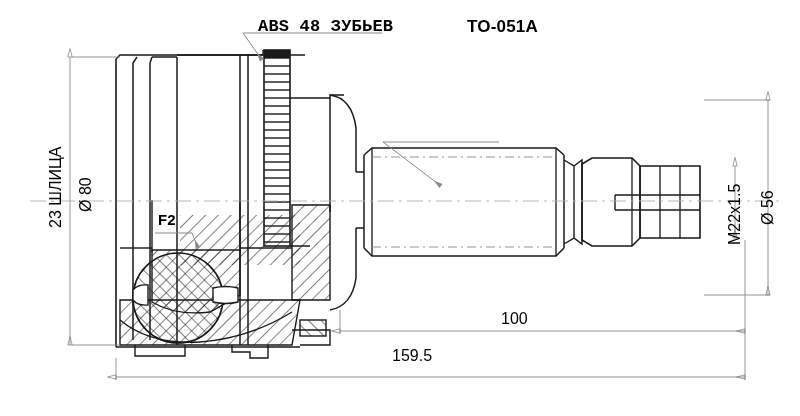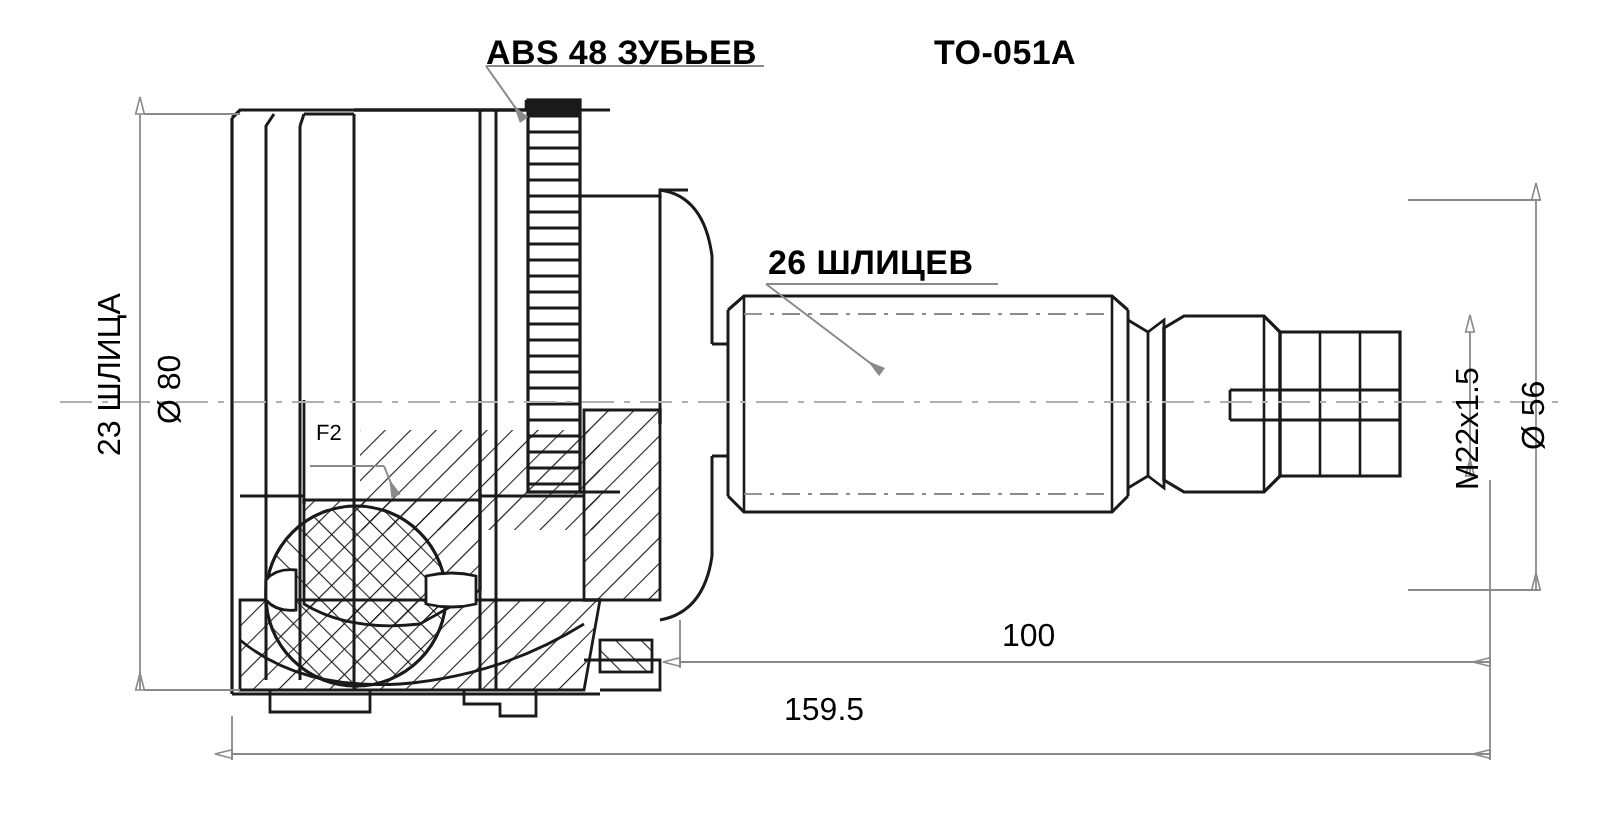--- a/index.html
+++ b/index.html
@@ -5,21 +5,21 @@
   html,body{margin:0;padding:0;background:#ffffff;}
   body{width:800px;height:416px;overflow:hidden;
        font-family:"Liberation Sans","DejaVu Sans",sans-serif;color:#000;}
   #stage{position:relative;width:800px;height:416px;}
   #stage svg{position:absolute;left:0;top:0;}
   .lbl{position:absolute;white-space:nowrap;line-height:1;}
   .t-title{font-size:17px;font-weight:700;letter-spacing:.2px;}
   .t-part{font-size:17px;font-weight:700;letter-spacing:.2px;text-align:center;}
   .t-call{font-size:17px;font-weight:700;letter-spacing:.2px;}
   .t-dim{font-size:16px;font-weight:400;}
-  .t-f2{font-size:11px;font-weight:400;}
+  .t-f2{font-size:15px;font-weight:700;}
   .rot{transform-origin:0 0;transform:rotate(-90deg);}
 </style>
 </head>
 <body>
 
 <div id="stage">
 
 <svg width="800" height="416" viewBox="0 0 800 416">
   <defs>
     <pattern id="hatchA" width="9" height="9" patternTransform="rotate(45)" patternUnits="userSpaceOnUse">
@@ -204,25 +204,24 @@
     <line x1="383" y1="142" x2="499" y2="142"></line>
     <path d="M383,142 L441,186" marker-end="url(#arrSolid)"></path>
   </g>
 
   <g stroke="#8a8a8a" stroke-width="1" fill="none">
     <line x1="155" y1="233" x2="192" y2="233"></line>
     <path d="M192,233 L198,248" marker-end="url(#arrSolid)"></path>
   </g>
 </svg>
 
-<div class="lbl t-title" style="left:243px;top:18px;">ABS 48 ЗУБЬЕВ</div>
+<div class="lbl t-title" style="left:258px;top:18px;font-family:Liberation Mono, monospace;">ABS 48 ЗУБЬЕВ</div>
 
 <div class="lbl t-part" style="left:467px;top:18px;">TO-051A</div>
 
-<div class="lbl t-call" style="left:384px;top:123px;">26 ШЛИЦЕВ</div>
 
 <div class="lbl t-f2" style="left:158px;top:212px;">F2</div>
 
 <div class="lbl t-dim rot" style="left:48px;top:228px;">23 ШЛИЦА</div>
 
 <div class="lbl t-dim rot" style="left:78px;top:212px;">Ø 80</div>
 
 <div class="lbl t-dim rot" style="left:727px;top:245px;">M22x1.5</div>
 
 <div class="lbl t-dim rot" style="left:760px;top:225px;">Ø 56</div>

